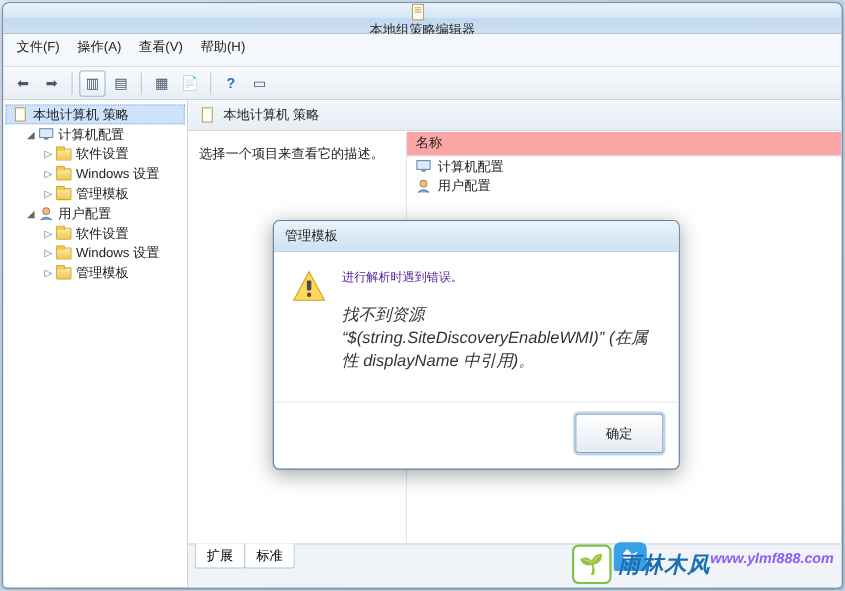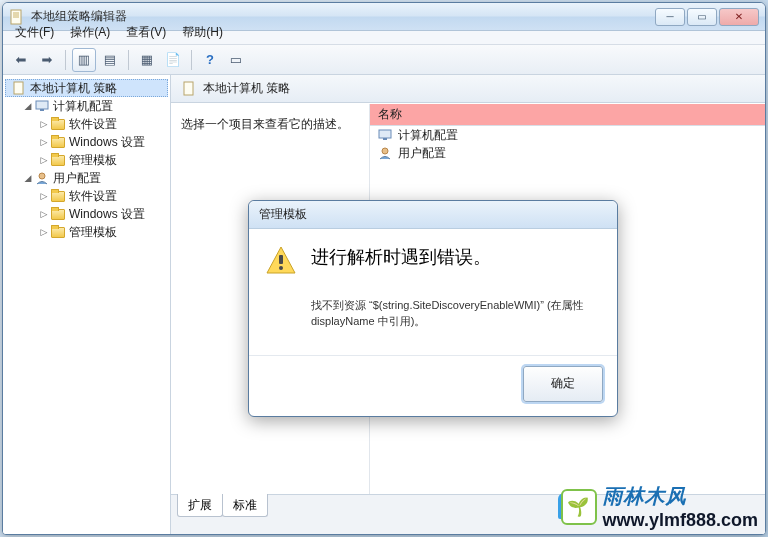--- a/index.html
+++ b/index.html
@@ -1,26 +1,26 @@
 <!DOCTYPE html>
 <html><head>
 <meta charset="utf-8">
 <style>
 * { box-sizing: border-box; margin: 0; padding: 0; font-family: "Microsoft YaHei", "Segoe UI", Tahoma, sans-serif; }
 body { width: 768px; height: 537px; background: linear-gradient(135deg, #e8f2fb 0%, #c9ddf0 50%, #b7d1e8 100%); overflow: hidden; position: relative; }
 
 .window { position: absolute; top: 2px; left: 2px; right: 2px; bottom: 2px; background: #fff; border: 1px solid #5a7ca0; border-radius: 6px 6px 4px 4px; box-shadow: 0 2px 10px rgba(0,0,0,0.3); display: flex; flex-direction: column; overflow: hidden; }
 
-.titlebar { height: 28px; background: linear-gradient(#eaf3fb, #d5e5f5 48%, #c2d9f0 52%, #cfe1f4); display: flex; align-items: center; padding: 0 6px; font-size: 12px; color: #2b2b2b; border-bottom: 1px solid #b0c4d8; }
+.titlebar { height: 28px; background: linear-gradient(#eaf3fb, #d5e5f5 48%, #c2d9f0 52%, #cfe1f4); display: flex; align-items: center; padding: 0 6px; font-size: 12px; color: #2b2b2b; border-bottom: 1px solid #b0c4d8; flex-direction: column; }
 .titlebar-icon { width: 16px; height: 16px; margin-right: 6px; }
 .titlebar .spacer { flex: 1; }
 .win-btn { width: 30px; height: 18px; margin-left: 2px; border: 1px solid #8fa8c2; border-radius: 3px; background: linear-gradient(#f6fbff,#dbe9f6); display: flex; align-items: center; justify-content: center; font-size: 10px; color: #3b5168; cursor: default; }
 .win-btn.close { width: 40px; background: linear-gradient(#f6c8c8,#eaa); color: #7a1a1a; }
 
-.menubar { height: 14px; background: #f4f7fb; border-bottom: 1px solid #d6dde6; display: flex; align-items: flex-end; font-size: 12px; padding-left: 4px; }
+.menubar { height: 30px; background: #f4f7fb; border-bottom: 1px solid #d6dde6; display: flex; align-items: flex-start; font-size: 12px; padding-left: 4px; }
 .menubar span { padding: 3px 8px; color: #222; }
 
 .toolbar { height: 30px; background: linear-gradient(#f8fafc,#e8eef5); border-bottom: 1px solid #c9d4e0; display: flex; align-items: center; padding-left: 6px; gap: 2px; }
 .tool-btn { width: 24px; height: 24px; border: 1px solid transparent; border-radius: 3px; display: flex; align-items: center; justify-content: center; font-size: 13px; color: #4a5b70; }
 .tool-btn.sel { border-color: #9fb8d4; background: linear-gradient(#fff,#e6eef7); }
 .tool-sep { width: 1px; height: 20px; background: #c0c8d2; margin: 0 4px; }
 
 .body-row { flex: 1; display: flex; min-height: 0; }
 
 .treepane { width: 168px; border-right: 1px solid #c9d4e0; background: #fff; padding: 4px 2px; font-size: 12px; overflow: hidden; }
@@ -45,30 +45,30 @@
 .tabs { height: 40px; display: flex; align-items: flex-start; border-top: 1px solid #c9d4e0; background: #f0f3f7; font-size: 12px; position: relative; }
 .tab { padding: 3px 10px 2px; background: #fff; border: 1px solid #b8c2cf; border-top: none; border-radius: 0 0 3px 3px; margin-left: -1px; position: relative; top: -1px; }
 .tab:first-child { margin-left: 6px; }
 
 
 .modal { position: absolute; left: 248px; top: 200px; width: 370px; background: #fff; border: 1px solid #5a7ca0; border-radius: 6px; box-shadow: 0 4px 18px rgba(0,0,0,0.35); font-size: 12px; }
 .modal-title { height: 28px; background: linear-gradient(#eaf3fb,#cfe1f4); display: flex; align-items: center; padding: 0 10px; border-bottom: 1px solid #b9cde0; color: #222; border-radius: 6px 6px 0 0; }
 .modal-body { padding: 16px 16px 12px 16px; display: flex; }
 .warn-ic { width: 32px; height: 32px; margin-right: 14px; flex-shrink: 0; }
 .modal-text { flex: 1; color: #333; line-height: 1.4; }
-.modal-head { color: #000000; font-size: 18px; margin-bottom: 28px; }
-.modal-para { font-size: 11px; margin-bottom: 14px; }
+.modal-head { color: #4c1d95; font-size: 11px; margin-bottom: 16px; }
+.modal-para { font-size: 15px; margin-bottom: 14px; font-style: italic; }
 .modal-footer { display: flex; justify-content: flex-end; padding: 10px 14px 14px; border-top: 1px solid #e4e9ef; }
 .ok-btn { min-width: 80px; height: 36px; background: linear-gradient(#fefefe,#e5ecf4); border: 1px solid #8fa8c2; border-radius: 3px; font-size: 12px; color: #222; box-shadow: 0 0 0 2px #bcd6f2; }
 
 .watermark { position: absolute; right: 10px; bottom: 6px; display: flex; align-items: center; gap: 6px; pointer-events: none; }
 .wm-logo { width: 36px; height: 36px; border-radius: 6px; background: #fff; border: 2px solid #7fc24a; display: flex; align-items: center; justify-content: center; font-size: 18px; color: #2d7a12; }
-.wm-text { display: flex; flex-direction: column; }
+.wm-text { display: flex; }
 .wm-cn { font-size: 20px; font-weight: bold; color: #1a6fb3; font-style: italic; letter-spacing: 1px; }
-.wm-url { font-size: 18px; font-weight: bold; color: #0f172a; }
+.wm-url { font-size: 13px; font-weight: bold; color: #8b5cf6; font-style: italic; }
 .wm-bird { position: absolute; right: 180px; bottom: 18px; width: 30px; height: 26px; background: #39a0e8; border-radius: 6px 6px 2px 2px; }
 .wm-bird::after { content: ""; position: absolute; left: 8px; top: 6px; width: 14px; height: 12px; background: #fff; clip-path: polygon(0 40%, 30% 0, 60% 40%, 100% 20%, 70% 70%, 30% 100%, 0 60%); }
 
 svg { display: block; }
 </style>
 </head>
 <body>
 
 <div class="window">
 

